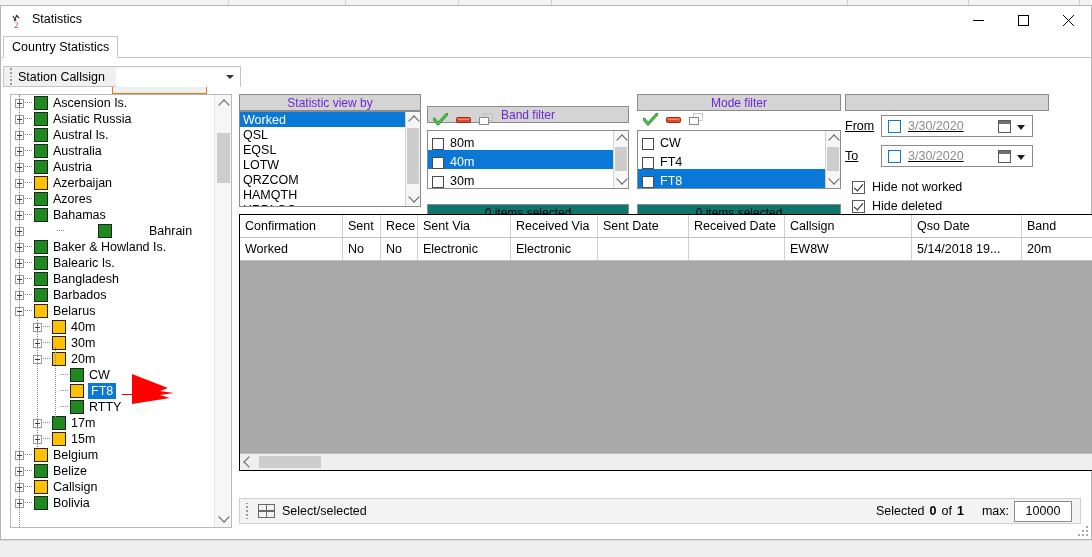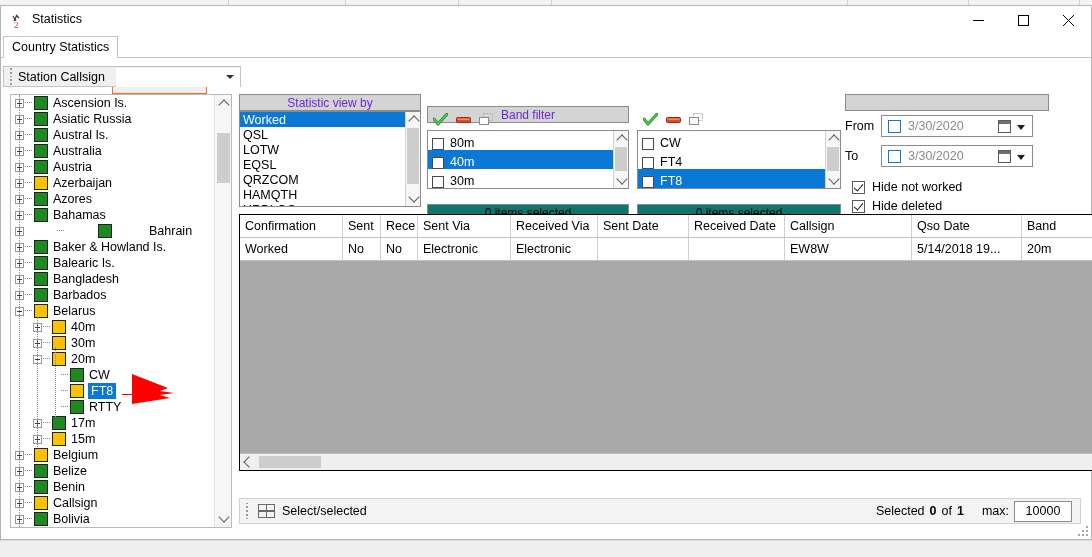--- a/index.html
+++ b/index.html
@@ -83,21 +83,21 @@
   .cbitem{height:19px;display:flex;align-items:flex-end;padding-left:4px;font-size:12.5px;white-space:nowrap;}
   .cbitem.sel{background:#0a78d7;color:#fff;}
   .cbx{width:12px;height:12px;border:1px solid #4a4a4a;background:#fff;box-sizing:border-box;flex:0 0 auto;margin-right:6px;}
 
   .ftoolbar{position:absolute;height:17px;display:flex;align-items:center;gap:8px;padding-left:4px;}
 
   .selcount{position:absolute;height:17px;background:#0f766e;border:1px solid #8b8b8b;box-sizing:border-box;
             display:flex;align-items:center;justify-content:center;font-size:12px;}
 
   
-  .dtrow{position:absolute;display:flex;align-items:center;}
+  .dtrow{position:absolute;display:flex;align-items:center;text-decoration:underline;}
   .dtlabel{width:36px;font-size:12.5px;}
   .dtpick{position:relative;width:152px;height:22px;background:#fff;border:1px solid #8b8b8b;box-sizing:border-box;display:flex;align-items:center;}
   .dtcb{width:13px;height:13px;border:1px solid #0a78d7;background:#fff;box-sizing:border-box;margin-left:6px;flex:0 0 auto;}
   .dttext{margin-left:7px;font-size:12.5px;color:#8b8b8b;}
   .dtcal{position:absolute;right:21px;top:4px;width:13px;height:13px;border:1px solid #5a5a5a;background:#fdfdfd;box-sizing:border-box;}
   .dtcal:before{content:"";position:absolute;left:0;top:0;right:0;height:3px;background:#6f6f6f;}
   .dtarr{position:absolute;right:7px;top:9px;width:0;height:0;border-left:4px solid transparent;border-right:4px solid transparent;border-top:5px solid #1e1e1e;}
 
   .chkline{position:absolute;display:flex;align-items:center;font-size:12.5px;}
   .chk{width:13px;height:13px;border:1px solid #5a5a5a;background:#fff;box-sizing:border-box;position:relative;margin-right:7px;flex:0 0 auto;}
@@ -358,26 +358,20 @@
         </div>
         <div class="tnode" style="padding-left: 4px;">
           <span class="tog plus"></span>
           <span class="dots"></span>
           <span class="swatch sw-green"></span>
           <span class="tlabel">Belize</span>
         </div>
         <div class="tnode" style="padding-left: 4px;">
           <span class="tog plus"></span>
           <span class="dots"></span>
-          <span class="swatch sw-green"></span>
-          <span class="tlabel">Benin</span>
-        </div>
-        <div class="tnode" style="padding-left: 4px;">
-          <span class="tog plus"></span>
-          <span class="dots"></span>
           <span class="swatch sw-yellow"></span>
           <span class="tlabel">Callsign</span>
         </div>
         <div class="tnode" style="padding-left: 4px;">
           <span class="tog plus"></span>
           <span class="dots"></span>
           <span class="swatch sw-green"></span>
           <span class="tlabel">Bolivia</span>
         </div>
         <div class="vline" style="left: 8px; top: 0px; height: 432px;"></div>
@@ -400,24 +394,24 @@
   </div>
   <div class="listbox" style="left:238px;top:105px;width:182px;height:96px;">
     <div id="sv-list" style="position:absolute;left:0;top:0;width:165px;">
         <div class="litem sel">
           <span>Worked</span>
         </div>
         <div class="litem">
           <span>QSL</span>
         </div>
         <div class="litem">
+          <span>EQSL</span>
+        </div>
+        <div class="litem">
           <span>LOTW</span>
-        </div>
-        <div class="litem">
-          <span>EQSL</span>
         </div>
         <div class="litem">
           <span>QRZCOM</span>
         </div>
         <div class="litem">
           <span>HAMQTH</span>
         </div>
         <div class="litem">
           <span>HRDLOG</span>
         </div>
@@ -478,20 +472,23 @@
       <div class="thumb" style="left:1px;width:12px;top:16px;height:24px;"></div>
       <div class="btn dn" style="width:15px;height:15px;">
           <span class="chev dn"></span>
         </div>
     </div>
   </div>
   <div class="selcount" style="left:426px;top:198px;width:202px;">
     <span>0 items selected</span>
   </div>
 
+  <div class="ghead" style="left:636px;top:88px;width:204px;">
+    <span>Mode filter</span>
+  </div>
   <div class="ftoolbar" style="left:638px;top:106px;width:202px;">
     <span>
       <svg width="15" height="13" viewBox="0 0 15 13">
           <path d="M1 6 L5 11 L14 1" stroke="#2f9e2f" stroke-width="3" fill="none" stroke-linecap="round" stroke-linejoin="round"></path>
           <path d="M1 6 L5 11 L14 1" stroke="#7fd07f" stroke-width="1" fill="none"></path>
         </svg>
     </span>
     <span>
       <svg width="15" height="13" viewBox="0 0 15 13">
           <rect x="0.5" y="4.5" width="14" height="5" rx="1" fill="#e04a2a" stroke="#9c2a10"></rect>

